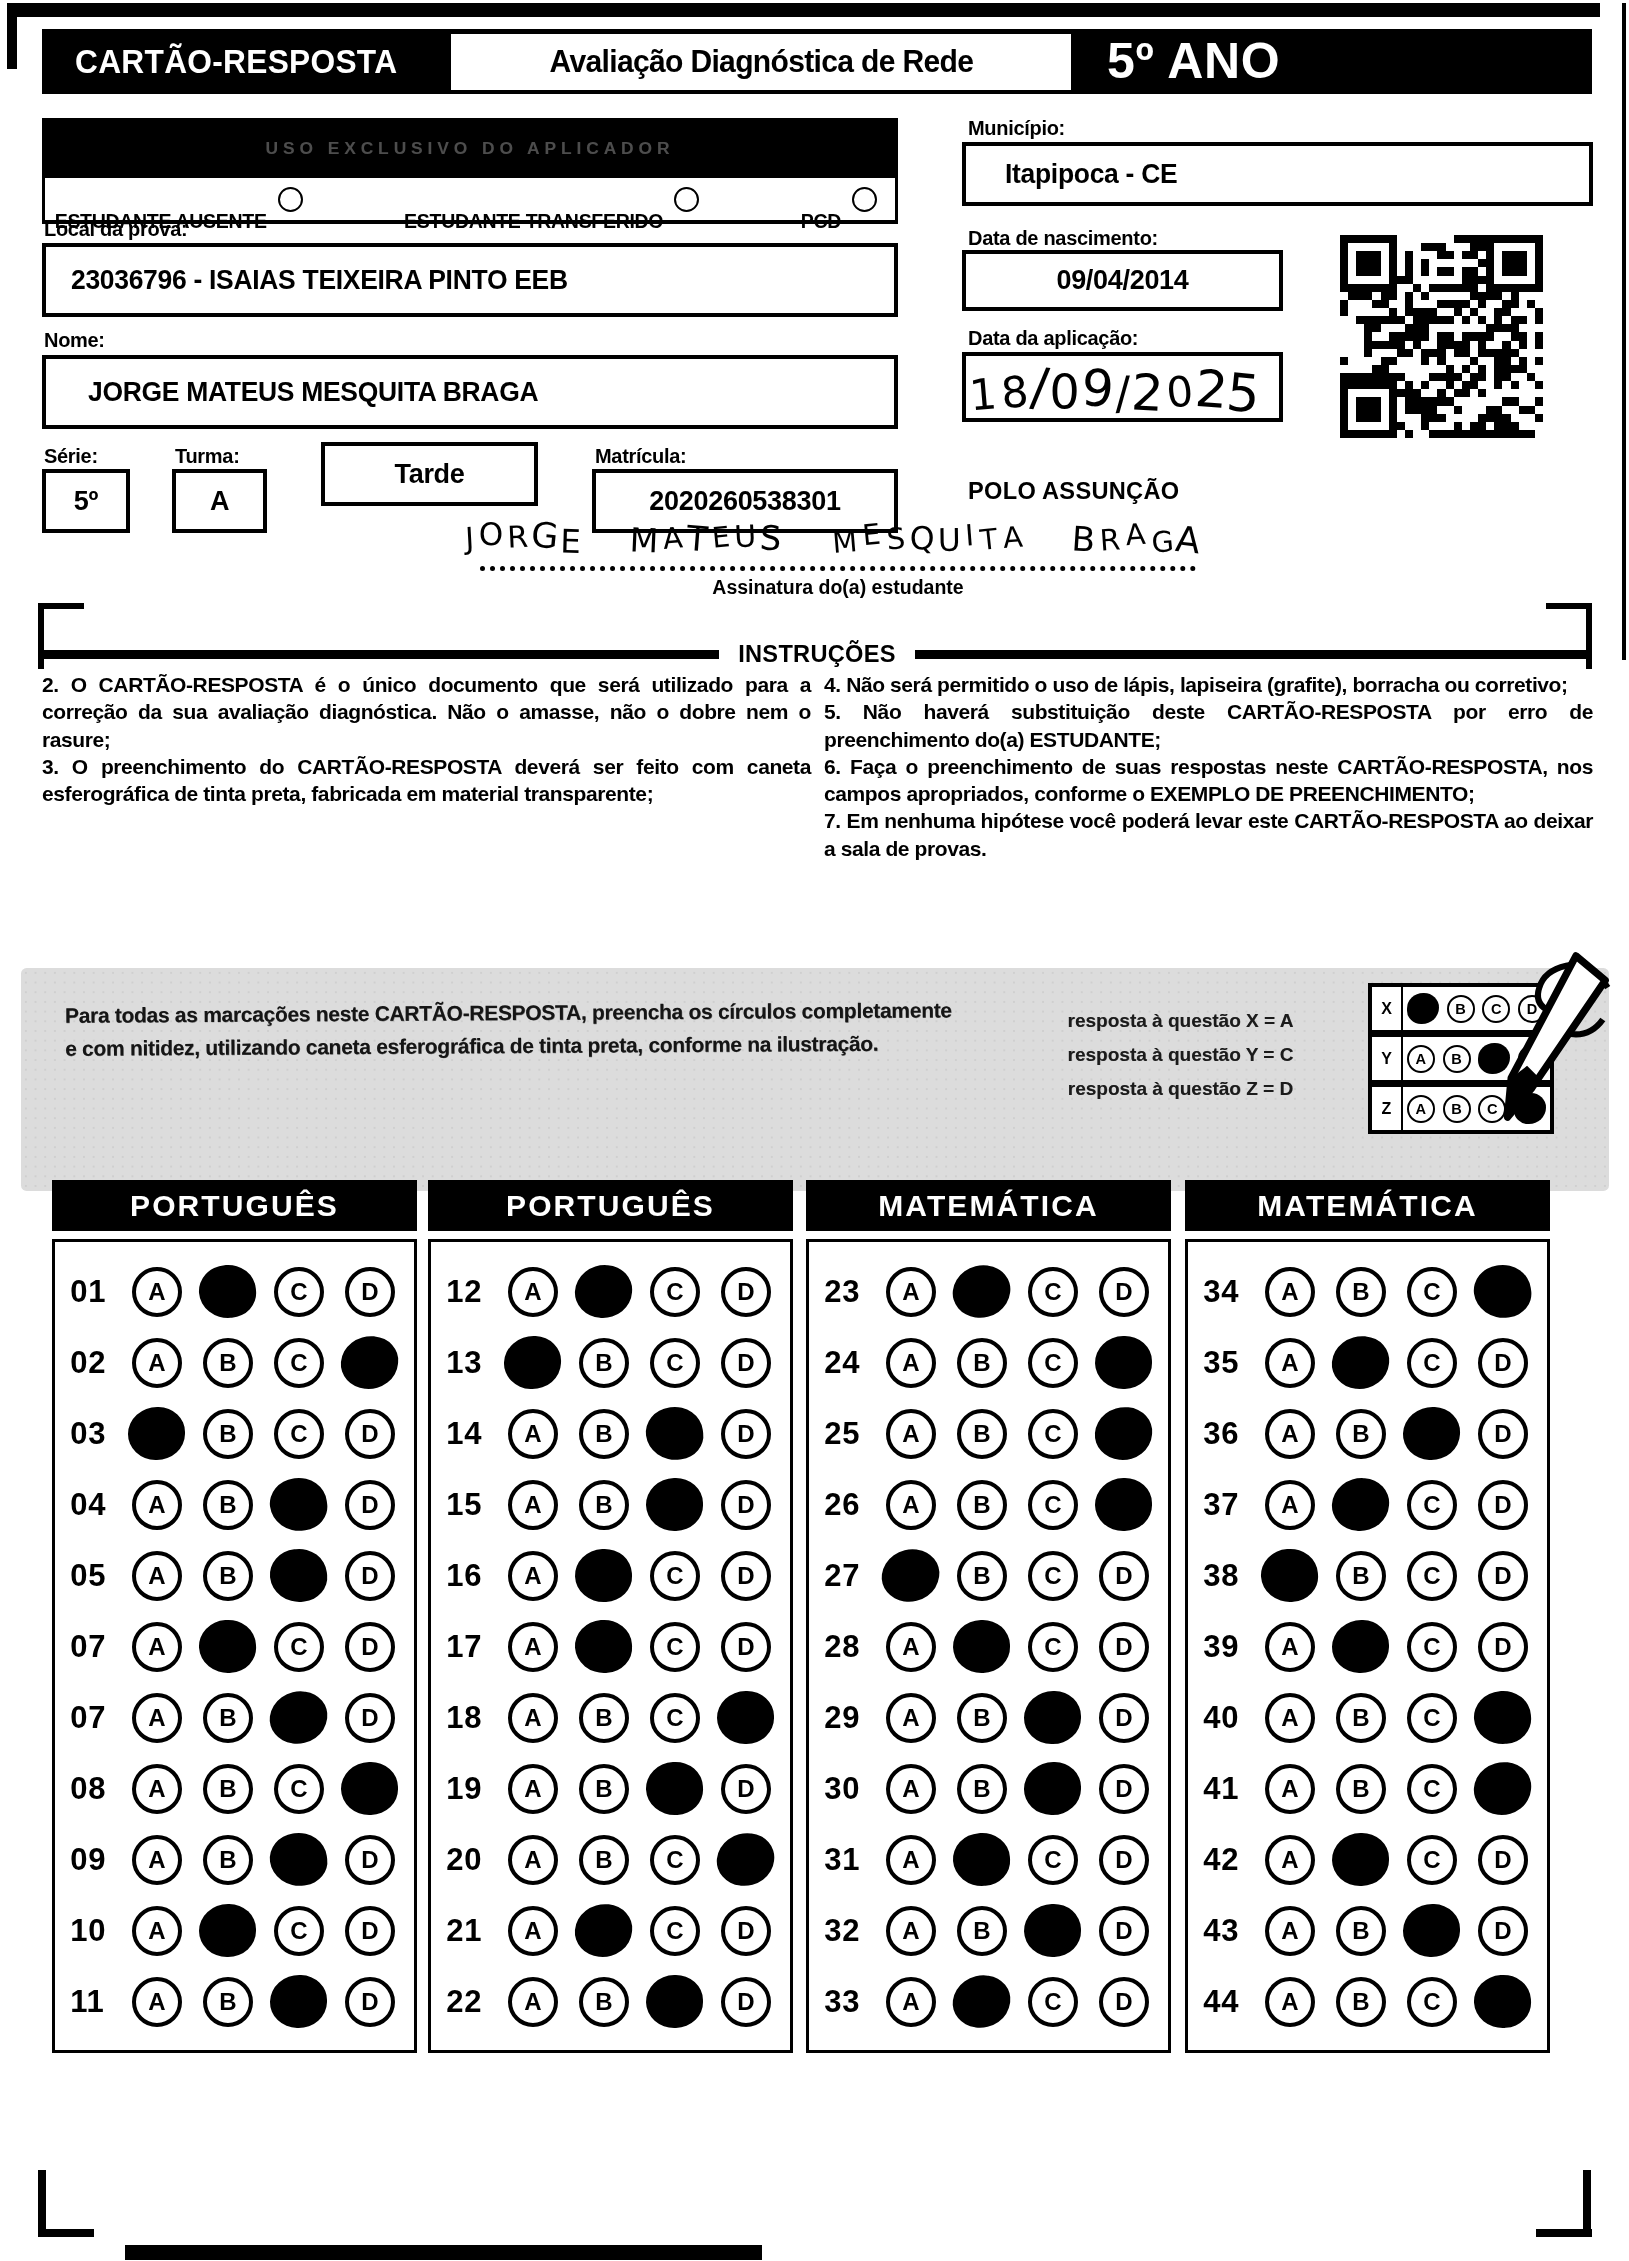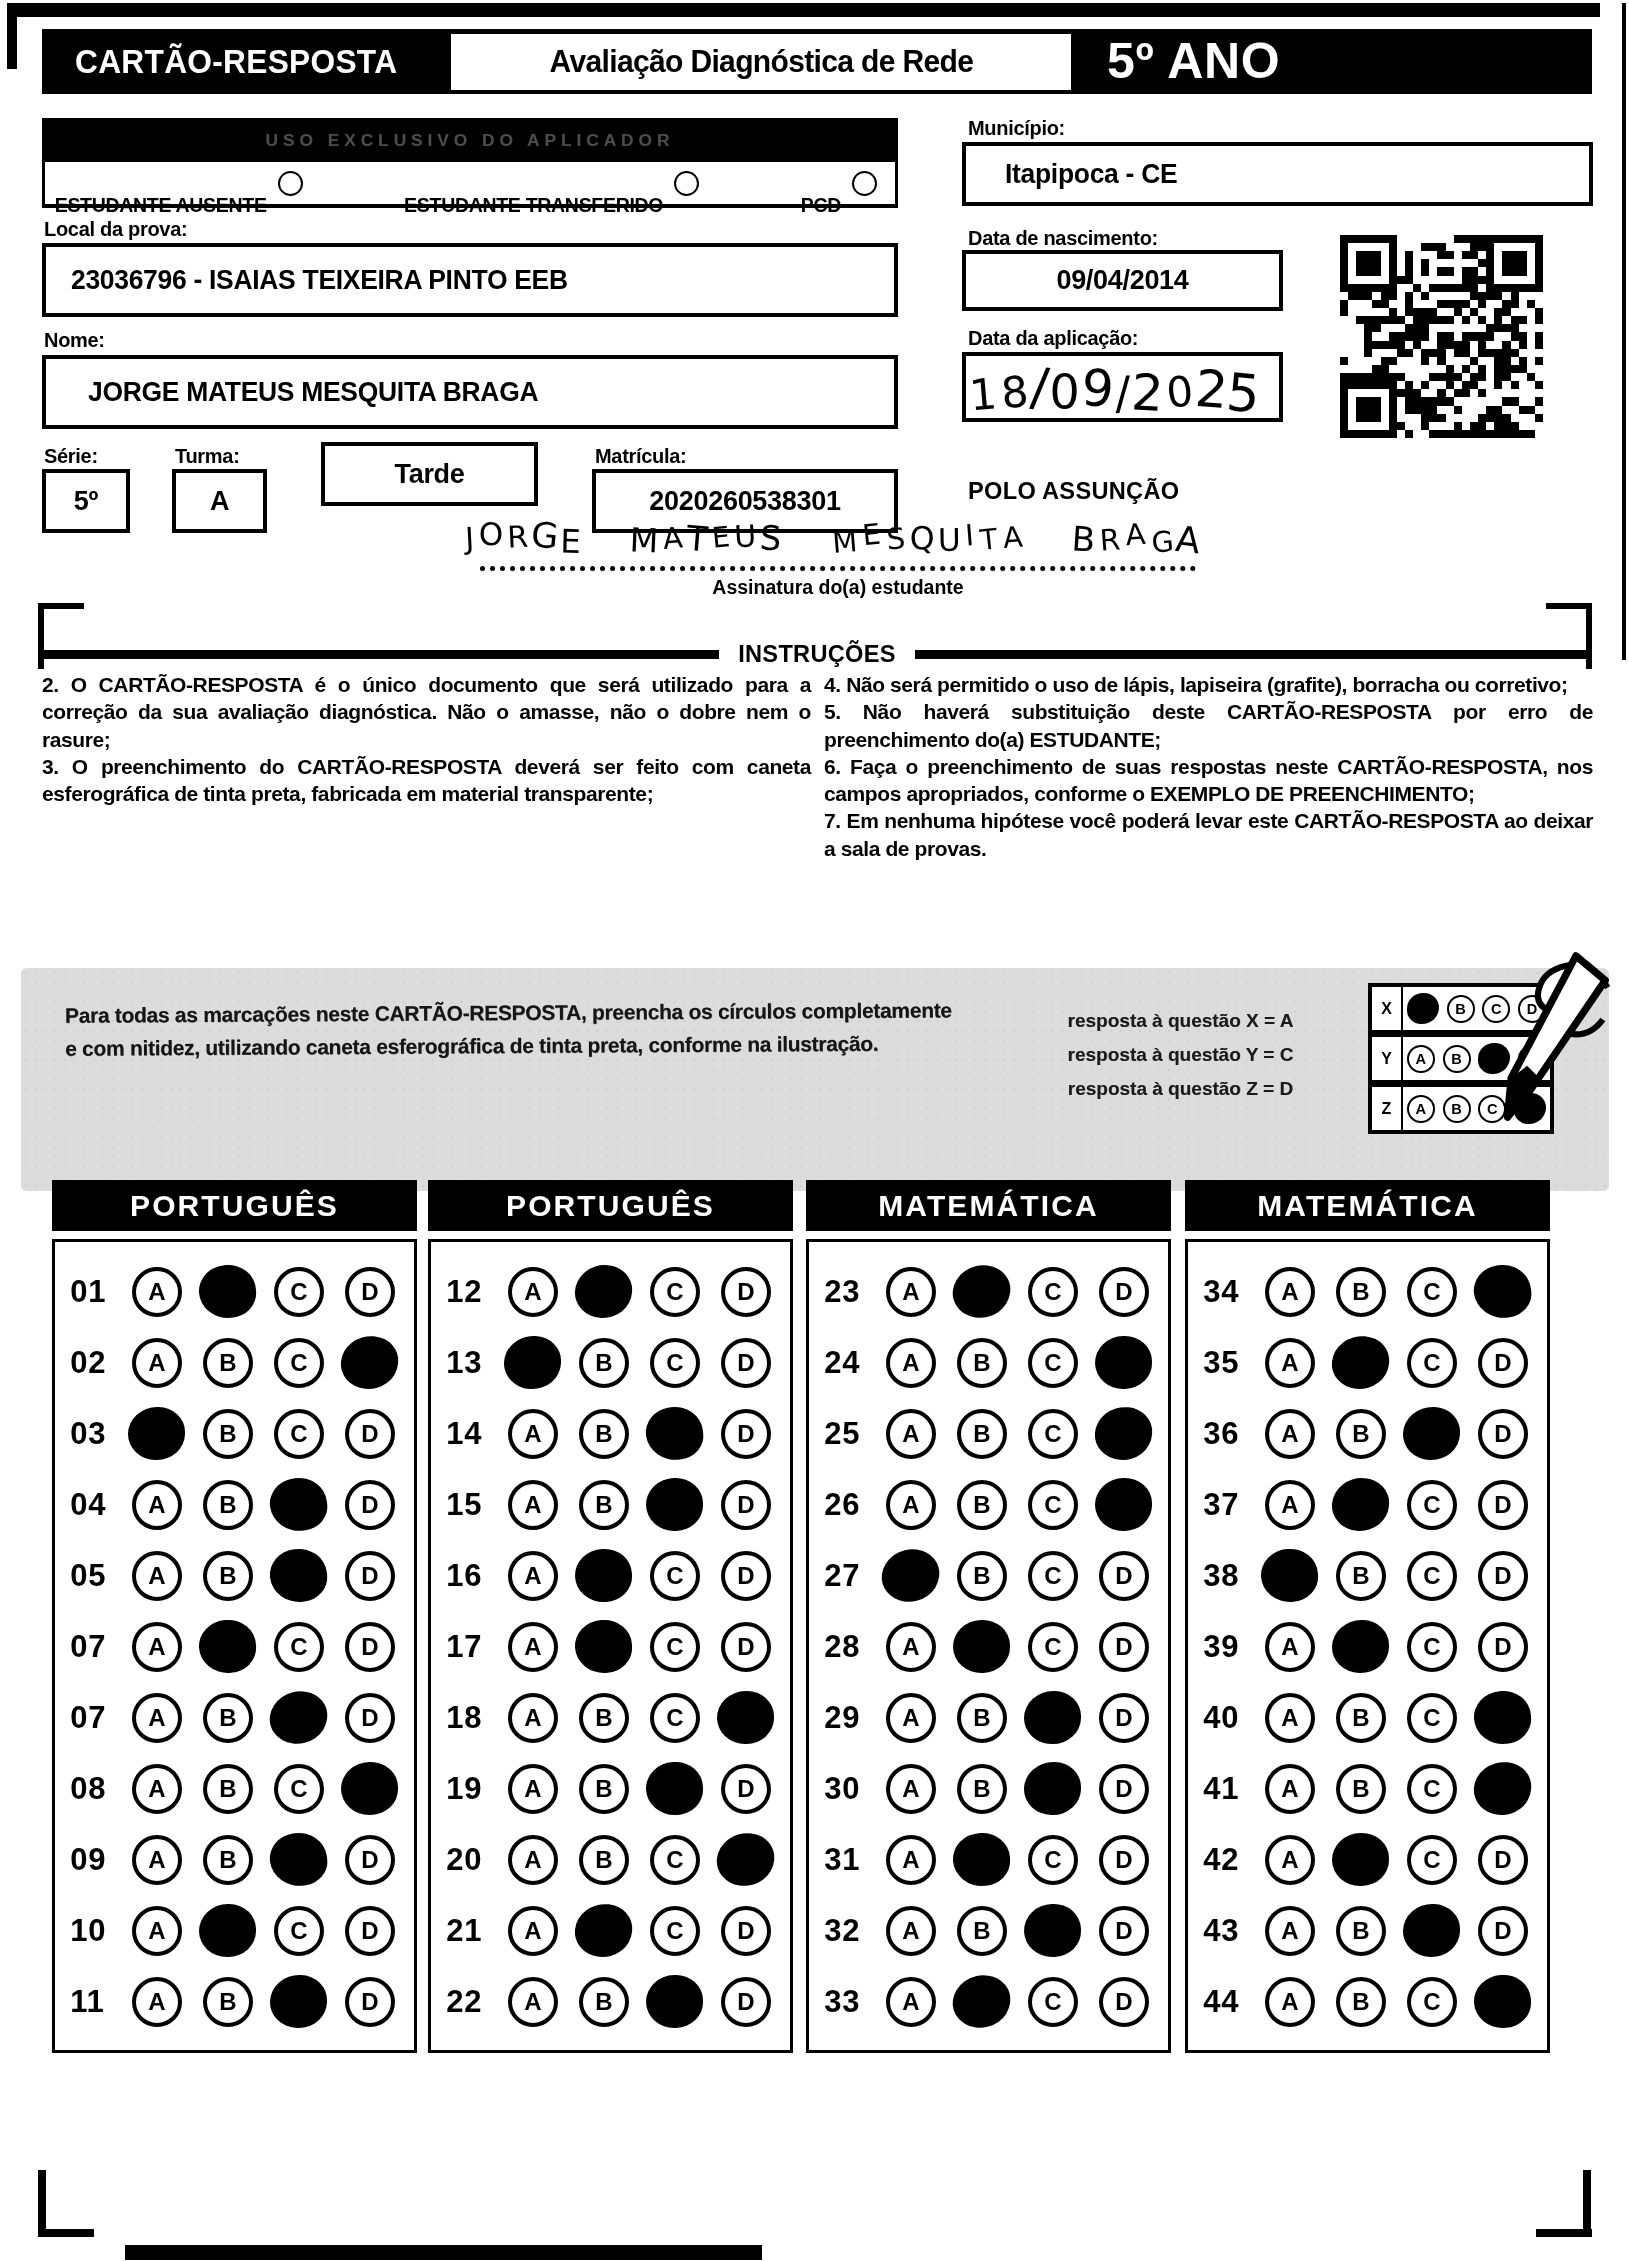--- a/index.html
+++ b/index.html
@@ -29,21 +29,21 @@
   .band-title{position:absolute;left:33px;top:0;height:65px;line-height:65px;
     color:#fff;font-size:33px;font-weight:bold;letter-spacing:0.3px;transform:scaleX(.96);transform-origin:left;}
   .band-subbox{position:absolute;left:409px;top:4.9px;width:620px;height:56px;background:#fff;
     display:flex;align-items:center;justify-content:center;}
   .band-subbox span{font-size:31px;font-weight:bold;letter-spacing:-0.7px;transform:scaleX(.97);}
   .band-grade{position:absolute;left:1065px;top:0;height:65px;line-height:64px;color:#fff;
     font-size:50px;font-weight:bold;letter-spacing:0.7px;}
 
   
   .app-wrap{left:42px;top:118px;width:856px;}
-  .app-bar{height:44px;background:#000;display:flex;align-items:center;justify-content:center;}
+  .app-bar{height:60px;background:#000;display:flex;align-items:center;justify-content:center;}
   .app-bar span{color:rgba(255,255,255,.30);font-size:17.4px;font-weight:bold;letter-spacing:4.9px;filter:blur(0.4px);}
   .status-row{height:46px;border:3.5px solid #000;border-top:none;border-bottom-width:4.9px;
     display:flex;align-items:center;justify-content:space-between;padding:0 18px 0 9.7px;box-sizing:border-box;}
   .status-item{display:flex;align-items:center;gap:11px;}
   .status-item .lbl{font-size:19.5px;font-weight:bold;letter-spacing:-0.3px;margin-top:45px;}
   .ring{width:25px;height:25px;border:2.8px solid #000;border-radius:50%;box-sizing:border-box;background:#fff;}
 
   .field-label{font-size:20px;font-weight:bold;letter-spacing:-0.3px;}
   .field-box{border:4.2px solid #000;box-sizing:border-box;background:#fff;display:flex;align-items:center;}
   .field-box .val{font-size:27px;font-weight:bold;letter-spacing:-0.3px;transform:scaleX(.98);transform-origin:left;}

